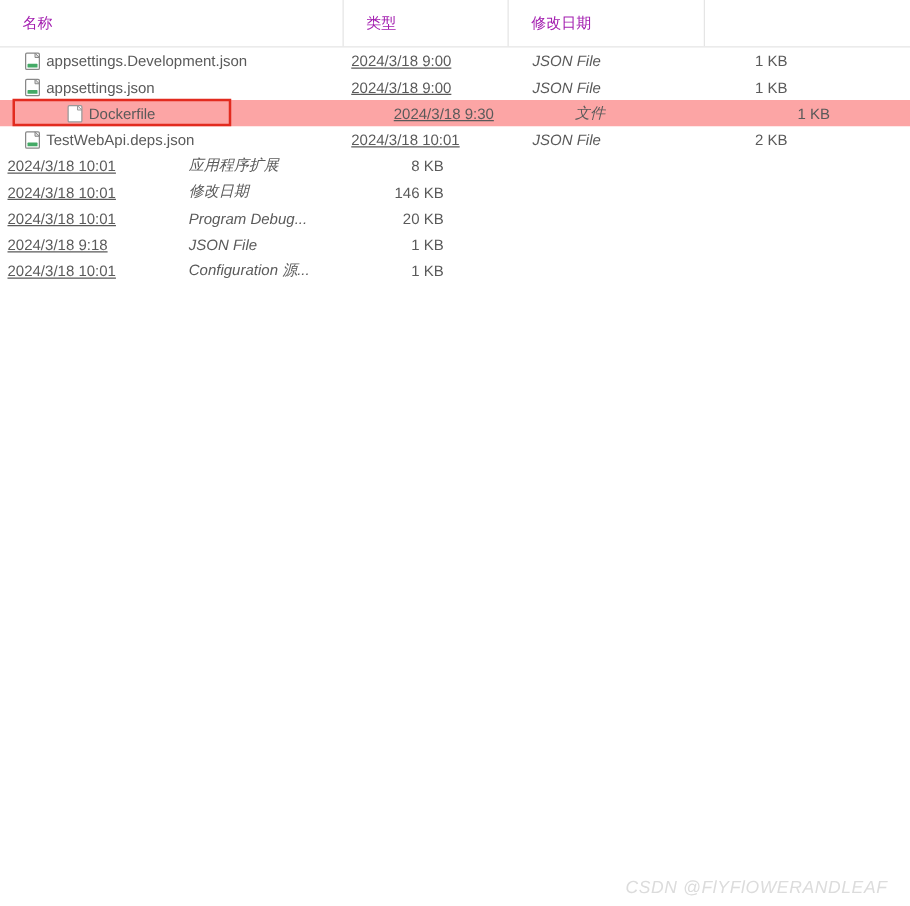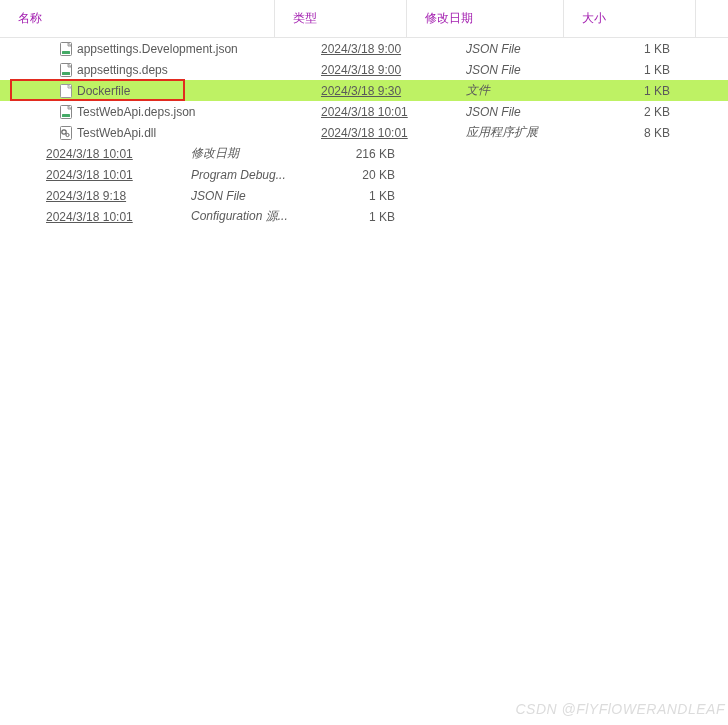--- a/index.html
+++ b/index.html
@@ -41,24 +41,24 @@
     .header-cell.date { width: 145px; }
     .header-cell.type { width: 120px; }
     .header-cell.size { width: 120px; }
     .file-list {
     }
     .file-row {
       display: flex;
       align-items: center;
       height: 21px;
       color: #5a5a5a;
-      padding-left: 40px;
     }
     .file-row.selected {
-      background: #bef264;
+      background: #fca5a5;
+      justify-content: center;
     }
     .file-row.highlighted {
       position: relative;
     }
     .highlight-box {
       position: absolute;
       border: 2px solid #e22b1f;
       left: 10px;
       width: 175px;
       height: 22px;
@@ -86,37 +86,36 @@
       width: 16px;
       height: 16px;
       flex-shrink: 0;
       display: inline-flex;
       align-items: center;
       justify-content: center;
     }
     .watermark {
       position: absolute;
       bottom: 8px;
-      right: 3px;
+      right: 18px;
       color: #dcdcdc;
       font-size: 14px;
       font-style: italic;
       font-family: Arial, sans-serif;
       letter-spacing: 0.5px;
     }
   </style>
 </head>
 <body>
 
 <div class="file-explorer">
   <div class="header-row">
     <div class="header-cell name">名称</div>
     <div class="header-cell type">类型</div>
     <div class="header-cell date">修改日期</div>
-    <div class="header-cell size">大小</div>
   </div>
   <div class="file-list" id="file-list">
       <div class="file-row">
         <div class="cell name">
           <span class="file-icon">
             <svg width="16" height="16" viewBox="0 0 16 16">
               <rect x="2.5" y="1.5" width="11" height="13" rx="1" fill="#fff" stroke="#888" stroke-width="1"></rect>
               <path d="M10 1.5 L13.5 5 L10 5 Z" fill="#ddd" stroke="#888" stroke-width="0.8"></path>
               <rect x="4" y="10" width="8" height="3" fill="#4a6" rx="0.5"></rect>
             </svg>
@@ -129,21 +128,21 @@
       </div>
       <div class="file-row">
         <div class="cell name">
           <span class="file-icon">
             <svg width="16" height="16" viewBox="0 0 16 16">
               <rect x="2.5" y="1.5" width="11" height="13" rx="1" fill="#fff" stroke="#888" stroke-width="1"></rect>
               <path d="M10 1.5 L13.5 5 L10 5 Z" fill="#ddd" stroke="#888" stroke-width="0.8"></path>
               <rect x="4" y="10" width="8" height="3" fill="#4a6" rx="0.5"></rect>
             </svg>
           </span>
-          <span>appsettings.deps</span>
+          <span>appsettings.json</span>
         </div>
         <div class="cell date">2024/3/18 9:00</div>
         <div class="cell type">JSON File</div>
         <div class="cell size">1 KB</div>
       </div>
       <div class="file-row selected highlighted">
         <div class="cell name">
           <span class="file-icon">
             <svg width="16" height="16" viewBox="0 0 16 16">
               <rect x="2.5" y="1.5" width="11" height="13" rx="1" fill="#fff" stroke="#999" stroke-width="1"></rect>
@@ -166,38 +165,28 @@
               <rect x="4" y="10" width="8" height="3" fill="#4a6" rx="0.5"></rect>
             </svg>
           </span>
           <span>TestWebApi.deps.json</span>
         </div>
         <div class="cell date">2024/3/18 10:01</div>
         <div class="cell type">JSON File</div>
         <div class="cell size">2 KB</div>
       </div>
       <div class="file-row">
-        <div class="cell name">
-          <span class="file-icon">
-            <svg width="16" height="16" viewBox="0 0 16 16">
-              <rect x="2.5" y="1.5" width="11" height="13" rx="1" fill="#fff" stroke="#888" stroke-width="1"></rect>
-              <circle cx="6" cy="7" r="2.2" fill="none" stroke="#666" stroke-width="1.2"></circle>
-              <circle cx="9.5" cy="10" r="1.6" fill="none" stroke="#666" stroke-width="1"></circle>
-            </svg>
-          </span>
-          <span>TestWebApi.dll</span>
-        </div>
         <div class="cell date">2024/3/18 10:01</div>
         <div class="cell type">应用程序扩展</div>
         <div class="cell size">8 KB</div>
       </div>
       <div class="file-row">
         <div class="cell date">2024/3/18 10:01</div>
         <div class="cell type">修改日期</div>
-        <div class="cell size">216 KB</div>
+        <div class="cell size">146 KB</div>
       </div>
       <div class="file-row">
         <div class="cell date">2024/3/18 10:01</div>
         <div class="cell type">Program Debug...</div>
         <div class="cell size">20 KB</div>
       </div>
       <div class="file-row">
         <div class="cell date">2024/3/18 9:18</div>
         <div class="cell type">JSON File</div>
         <div class="cell size">1 KB</div>

